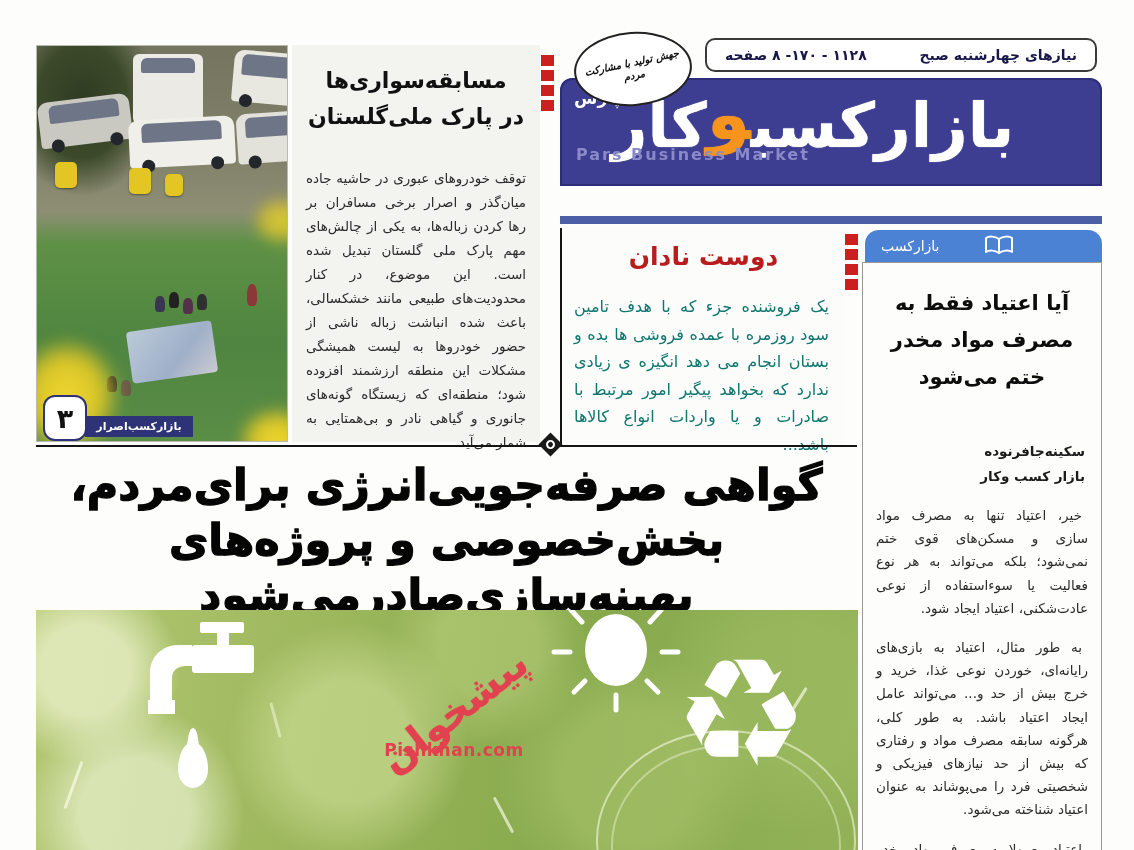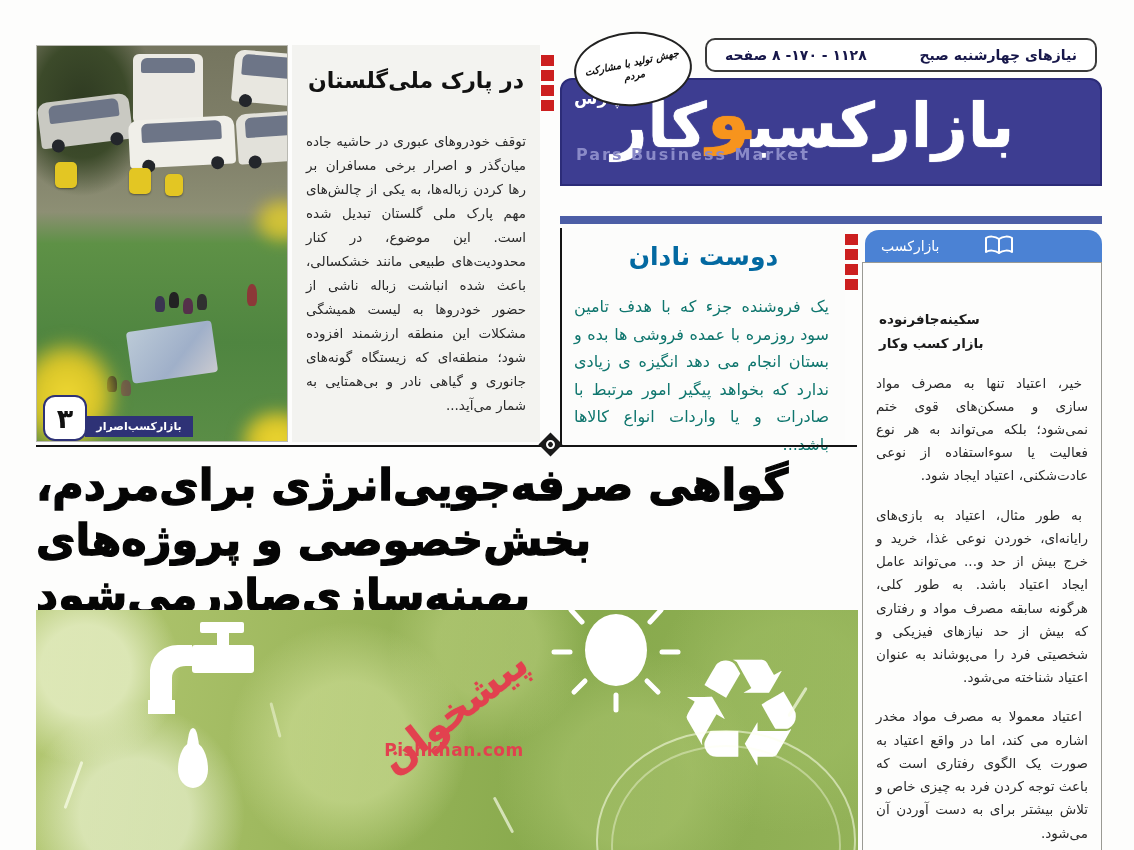--- a/index.html
+++ b/index.html
@@ -76,48 +76,48 @@
     font-size:27px; font-weight:900; color:#111;
   }
 
   
   .park { position:absolute; left:292px; top:45px; width:248px; height:397px; background:#f3f3f0; }
   .park-title { padding-top:18px; text-align:center; font-size:22px; font-weight:900; color:#111; line-height:1.65; letter-spacing:-.5px; }
   .park-body { margin-top:30px; padding:0 14px; font-size:13.5px; color:#2b2b2b; text-align:justify; line-height:1.78; }
 
   
   .friend { position:absolute; left:560px; top:228px; width:285px; height:219px; border-left:2px solid #141414; background:#fcfcfb; }
-  .friend-title { text-align:center; margin-top:14px; font-size:25px; font-weight:900; color:#0369a1; letter-spacing:-.5px; }
+  .friend-title { text-align:center; margin-top:14px; font-size:25px; font-weight:900; color:#b91c1c; letter-spacing:-.5px; }
   .friend-body { margin-top:22px; padding:0 16px 0 12px; font-size:16px; color:#0f766e; text-align:justify; line-height:1.72; }
   .friend-more { margin:14px 16px 0; font-size:15px; font-weight:900; color:#0d0d0d; text-align:left; direction:rtl; }
 
   
   .note-tab {
     position:absolute; left:865px; top:230px; width:237px; height:32px;
     background:#4b82d4; border-radius:14px 14px 0 0;
     display:flex; align-items:center; color:#fff; font-size:14px;
   }
   .note-tab .label { order:2; margin-right:auto; margin-left:16px; }
   .note-tab .book { order:1; margin-right:88px; }
   .note-box {
     position:absolute; left:862px; top:262px; width:240px; height:600px;
     border:1.5px solid #9a9a94; background:#fdfdfc; overflow:hidden;
   }
   .note-title { margin:22px 10px 0; text-align:center; font-size:21px; font-weight:900; color:#0d0d0d; line-height:1.75; letter-spacing:-.5px; }
-  .note-author { margin:44px 16px 0; text-align:left; font-size:13.5px; font-weight:bold; color:#1c1c1c; line-height:1.8; }
+  .note-author { margin:44px 16px 0; text-align:right; font-size:13.5px; font-weight:bold; color:#1c1c1c; line-height:1.8; }
   .note-body { margin-top:16px; padding:0 13px; font-size:13.5px; color:#2b2b2b; text-align:justify; line-height:1.72; }
   .note-body p { margin-bottom:16px; text-indent:6px; }
 
   
   .main-rule { position:absolute; left:36px; top:445px; width:821px; height:2px; background:#141414; }
   .diamond { position:absolute; left:542px; top:436px; width:17px; height:17px; background:#1a1a1a; transform:rotate(45deg); z-index:2; }
   .diamond::after { content:""; position:absolute; left:4px; top:4px; width:9px; height:9px; border-radius:50%; border:2px solid #fff; box-sizing:border-box; }
 
   
-  .headline { position:absolute; left:36px; top:458px; width:821px; text-align:left; color:#050505; }
+  .headline { position:absolute; left:36px; top:458px; width:821px; text-align:center; color:#050505; }
   .headline .l1, .headline .l2 {
     font-size:43px; font-weight:900; line-height:1.28; letter-spacing:-1px;
     -webkit-text-stroke:1.3px #050505;
   }
 
   
   .footer-img {
     position:absolute; left:36px; top:610px; width:822px; height:240px; overflow:hidden;
     background:
       radial-gradient(circle at 6% 25%, rgba(235,242,205,.75) 0 45px, transparent 95px),
@@ -206,20 +206,21 @@
   </div>
 
   <div class="red-squares" style="left:541px;top:55px">
       <i></i>
       <i></i>
       <i></i>
       <i></i>
     </div>
   <div class="park">
     <div class="park-title">
+      <div>مسابقه‌سواری‌ها</div>
       <div>در پارک ملی‌گلستان</div>
     </div>
     <p class="park-body">توقف خودروهای عبوری در حاشیه جاده میان‌گذر و اصرار برخی مسافران بر رها کردن زباله‌ها، به یکی از چالش‌های مهم پارک ملی گلستان تبدیل شده است. این موضوع، در کنار محدودیت‌های طبیعی مانند خشکسالی، باعث شده انباشت زباله ناشی از حضور خودروها به لیست همیشگی مشکلات این منطقه ارزشمند افزوده شود؛ منطقه‌ای که زیستگاه گونه‌های جانوری و گیاهی نادر و بی‌همتایی به شمار می‌آید...</p>
   </div>
 
   <div class="friend">
     <div class="friend-title">دوست نادان</div>
     <p class="friend-body">یک فروشنده جزء که با هدف تامین سود روزمره با عمده فروشی ها بده و بستان انجام می دهد انگیزه ی زیادی ندارد که بخواهد پیگیر امور مرتبط با صادرات و یا واردات انواع کالاها باشد...</p>
   </div>
 
@@ -232,20 +233,21 @@
   <div class="note-tab">
     <span class="label">بازارکسب</span>
     <span class="book">
       <svg width="30" height="20" viewBox="0 0 30 20" fill="none" stroke="#fff" stroke-width="2" stroke-linejoin="round">
         <path d="M15 4 C11 1 5 1 2 3 V17 C5 15 11 15 15 18 Z"></path>
         <path d="M15 4 C19 1 25 1 28 3 V17 C25 15 19 15 15 18 Z"></path>
       </svg>
     </span>
   </div>
   <div class="note-box">
+    <div class="note-title">آیا اعتیاد فقط به مصرف مواد مخدر ختم می‌شود</div>
     <div class="note-author">
       <div>سکینه‌جافرنوده</div>
       <div>بازار کسب وکار</div>
     </div>
     <div class="note-body">
       <p>خیر، اعتیاد تنها به مصرف مواد سازی و مسکن‌های قوی ختم نمی‌شود؛ بلکه می‌تواند به هر نوع فعالیت یا سوءاستفاده از نوعی عادت‌شکنی، اعتیاد ایجاد شود.</p>
       <p>به طور مثال، اعتیاد به بازی‌های رایانه‌ای، خوردن نوعی غذا، خرید و خرج بیش از حد و... می‌تواند عامل ایجاد اعتیاد باشد. به طور کلی، هرگونه سابقه مصرف مواد و رفتاری که بیش از حد نیازهای فیزیکی و شخصیتی فرد را می‌پوشاند به عنوان اعتیاد شناخته می‌شود.</p>
       <p>اعتیاد معمولا به مصرف مواد مخدر اشاره می کند، اما در واقع اعتیاد به صورت یک الگوی رفتاری است که باعث توجه کردن فرد به چیزی خاص و تلاش بیشتر برای به دست آوردن آن می‌شود.</p>
     </div>
   </div>

